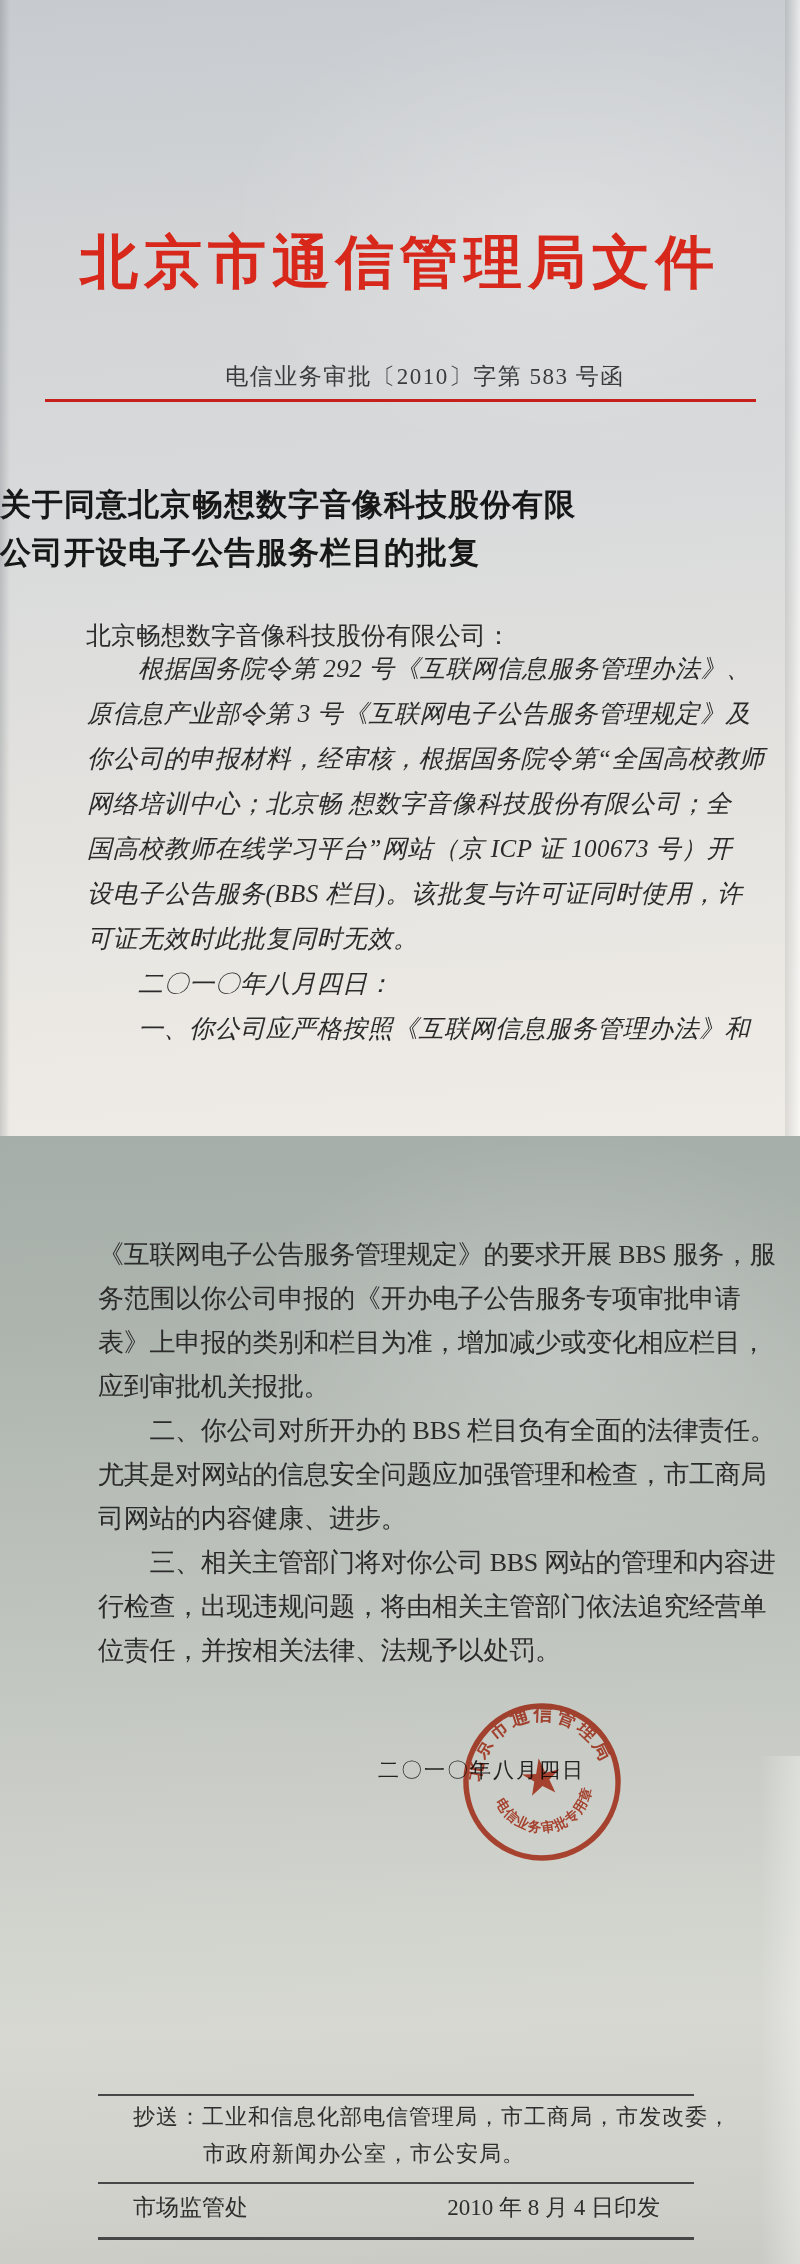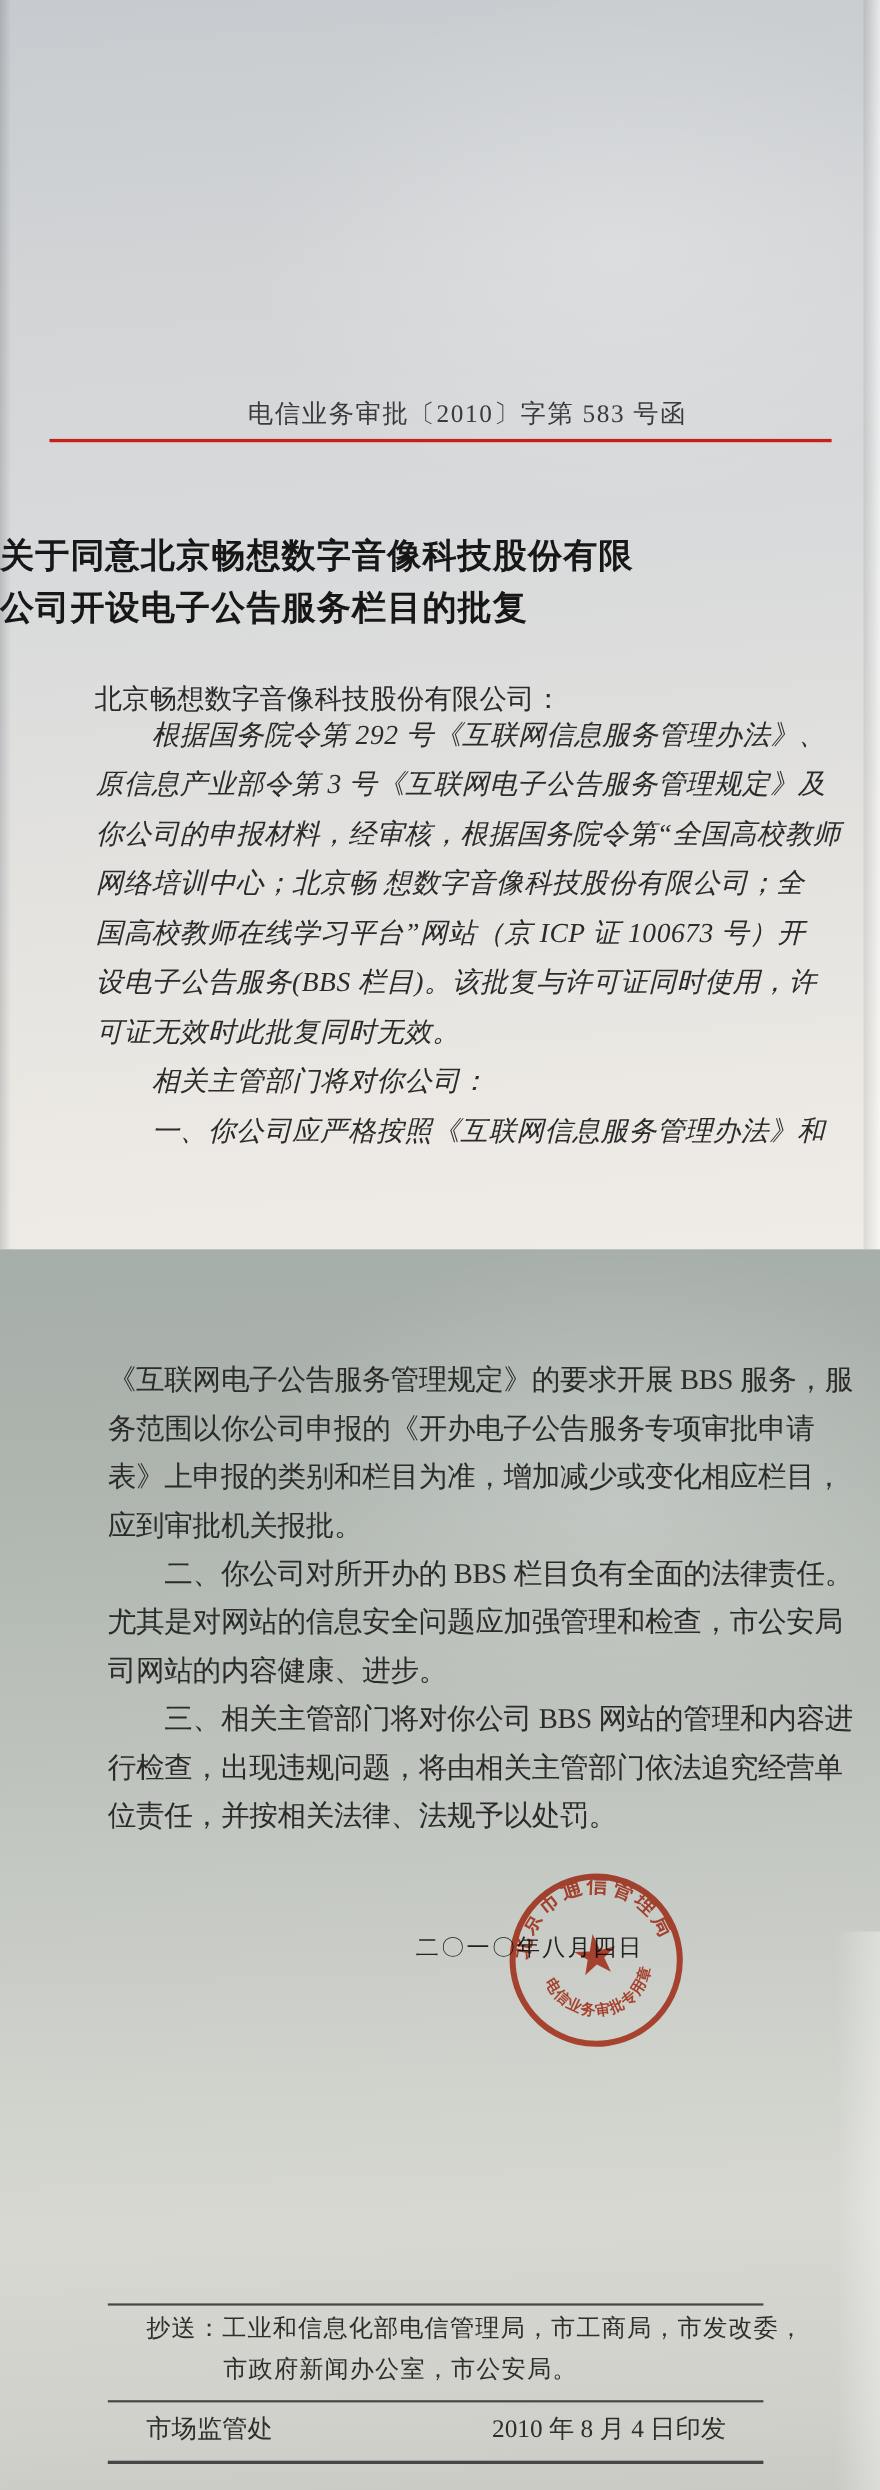--- a/index.html
+++ b/index.html
@@ -58,55 +58,56 @@
     justify-content:space-between;font-size:23px;color:#2e2e2e;white-space:nowrap;}
 </style>
 </head>
 <body>
 
 <div class="photo">
 
   <div class="page page1">
     <div class="sheen"></div>
 
+    <div class="org-title">北京市通信管理局文件</div>
 
     <div class="doc-number">电信业务审批〔2010〕字第 583 号函</div>
 
     <div class="red-rule"></div>
 
     <div class="subject">
       <div class="line">关于同意北京畅想数字音像科技股份有限</div>
       <div class="line">公司开设电子公告服务栏目的批复</div>
     </div>
 
     <div class="salutation">北京畅想数字音像科技股份有限公司：</div>
 
     <div class="body-block p1-body">
       <div class="line">　　根据国务院令第 292 号《互联网信息服务管理办法》、</div>
       <div class="line">原信息产业部令第 3 号《互联网电子公告服务管理规定》及</div>
       <div class="line">你公司的申报材料，经审核，根据国务院令第“全国高校教师</div>
       <div class="line">网络培训中心；北京畅 想数字音像科技股份有限公司；全</div>
       <div class="line">国高校教师在线学习平台”网站（京 ICP 证 100673 号）开</div>
       <div class="line">设电子公告服务(BBS 栏目)。该批复与许可证同时使用，许</div>
       <div class="line">可证无效时此批复同时无效。</div>
-      <div class="line">　　相关主管部门将对你公司：</div>
+      <div class="line">　　二〇一〇年八月四日：</div>
       <div class="line">　　一、你公司应严格按照《互联网信息服务管理办法》和</div>
     </div>
   </div>
 
   <div class="page page2">
     <div class="sheen"></div>
 
     <div class="body-block p2-body">
       <div class="line">《互联网电子公告服务管理规定》的要求开展 BBS 服务，服</div>
       <div class="line">务范围以你公司申报的《开办电子公告服务专项审批申请</div>
       <div class="line">表》上申报的类别和栏目为准，增加减少或变化相应栏目，</div>
       <div class="line">应到审批机关报批。</div>
       <div class="line">　　二、你公司对所开办的 BBS 栏目负有全面的法律责任。</div>
-      <div class="line">尤其是对网站的信息安全问题应加强管理和检查，市公安局</div>
+      <div class="line">尤其是对网站的信息安全问题应加强管理和检查，市工商局</div>
       <div class="line">司网站的内容健康、进步。</div>
       <div class="line">　　三、相关主管部门将对你公司 BBS 网站的管理和内容进</div>
       <div class="line">行检查，出现违规问题，将由相关主管部门依法追究经营单</div>
       <div class="line">位责任，并按相关法律、法规予以处罚。</div>
     </div>
 
     <div class="issue-date">二〇一〇年八月四日</div>
 
     <svg class="seal" viewBox="0 0 180 180">
       <defs>

